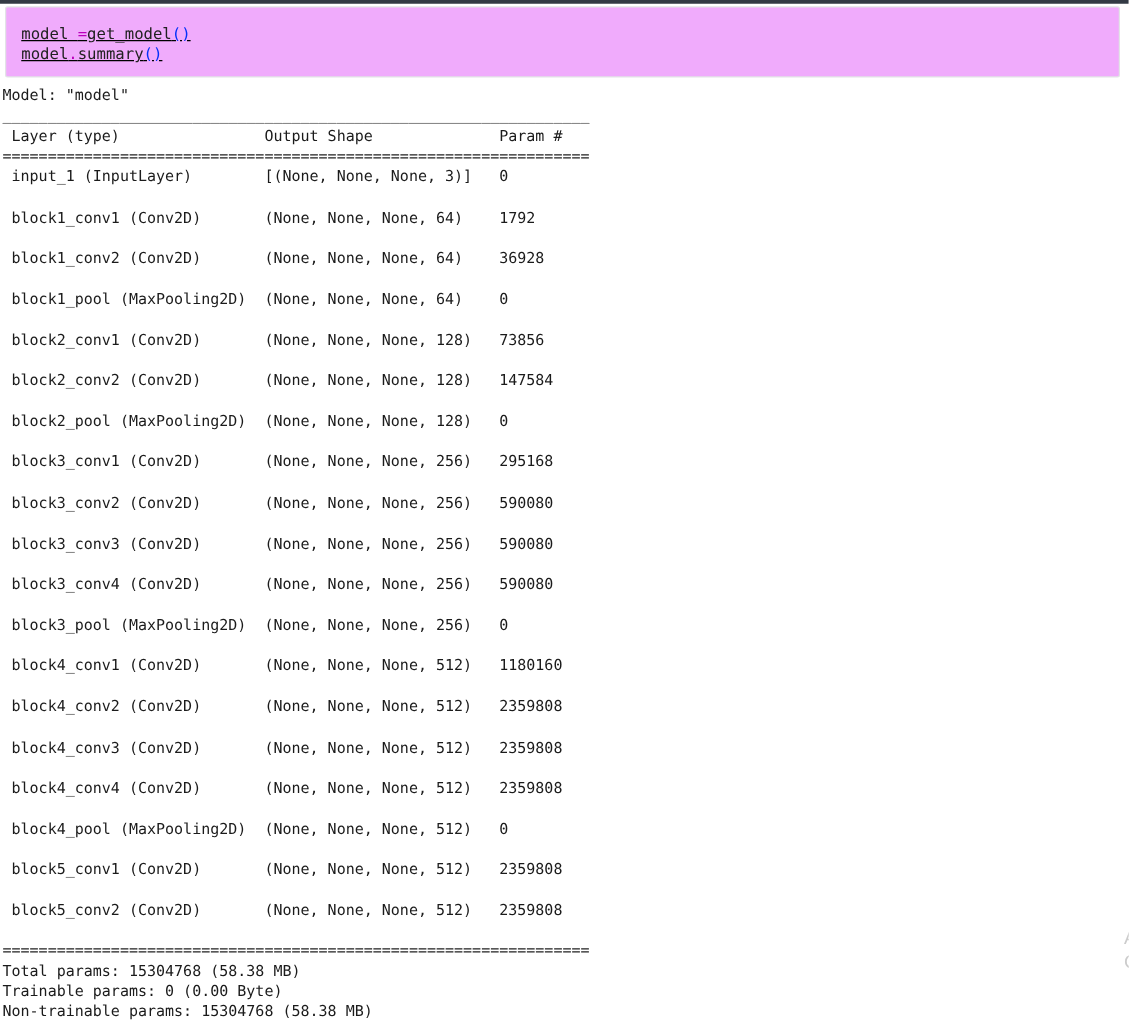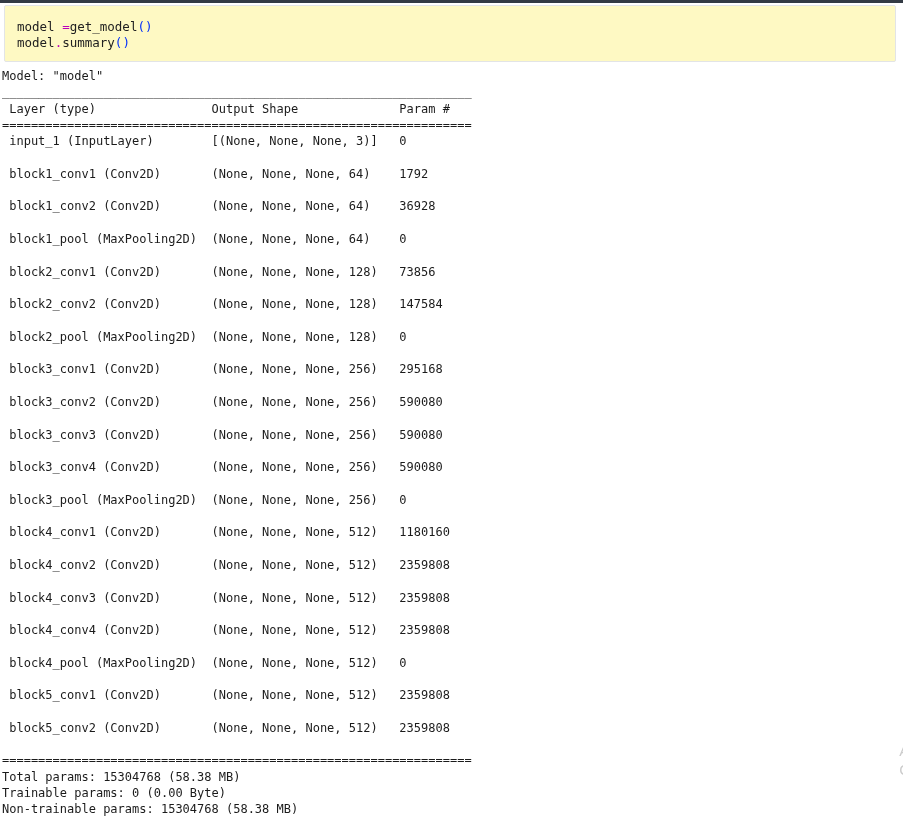--- a/index.html
+++ b/index.html
@@ -54,21 +54,21 @@
     color: #cccccc;
     text-align: left;
     user-select: none;
   }
 </style>
 </head>
 <body>
 
 <div class="top-bar" style="background: rgb(51, 58, 68);"></div>
 
-<div class="code-cell" style="background: #fef9c3; border-color: rgb(226, 228, 230);">
+<div class="code-cell" style="background: #f0abfc; border-color: rgb(226, 228, 230); text-decoration: underline;">
   <div class="code-lines"><div><span style="color: rgb(33, 33, 33);">model </span><span style="color: rgb(187, 0, 187);">=</span><span style="color: rgb(33, 33, 33);">get_model</span><span style="color: rgb(4, 49, 250);">()</span></div><div><span style="color: rgb(33, 33, 33);">model</span><span style="color: rgb(187, 0, 187);">.</span><span style="color: rgb(33, 33, 33);">summary</span><span style="color: rgb(4, 49, 250);">()</span></div></div>
 </div>
 
 <pre class="summary-output" style="color: rgb(27, 27, 27);">Model: "model"
 _________________________________________________________________
  Layer (type)                Output Shape              Param #
 =================================================================
  input_1 (InputLayer)        [(None, None, None, 3)]   0
 
  block1_conv1 (Conv2D)       (None, None, None, 64)    1792

